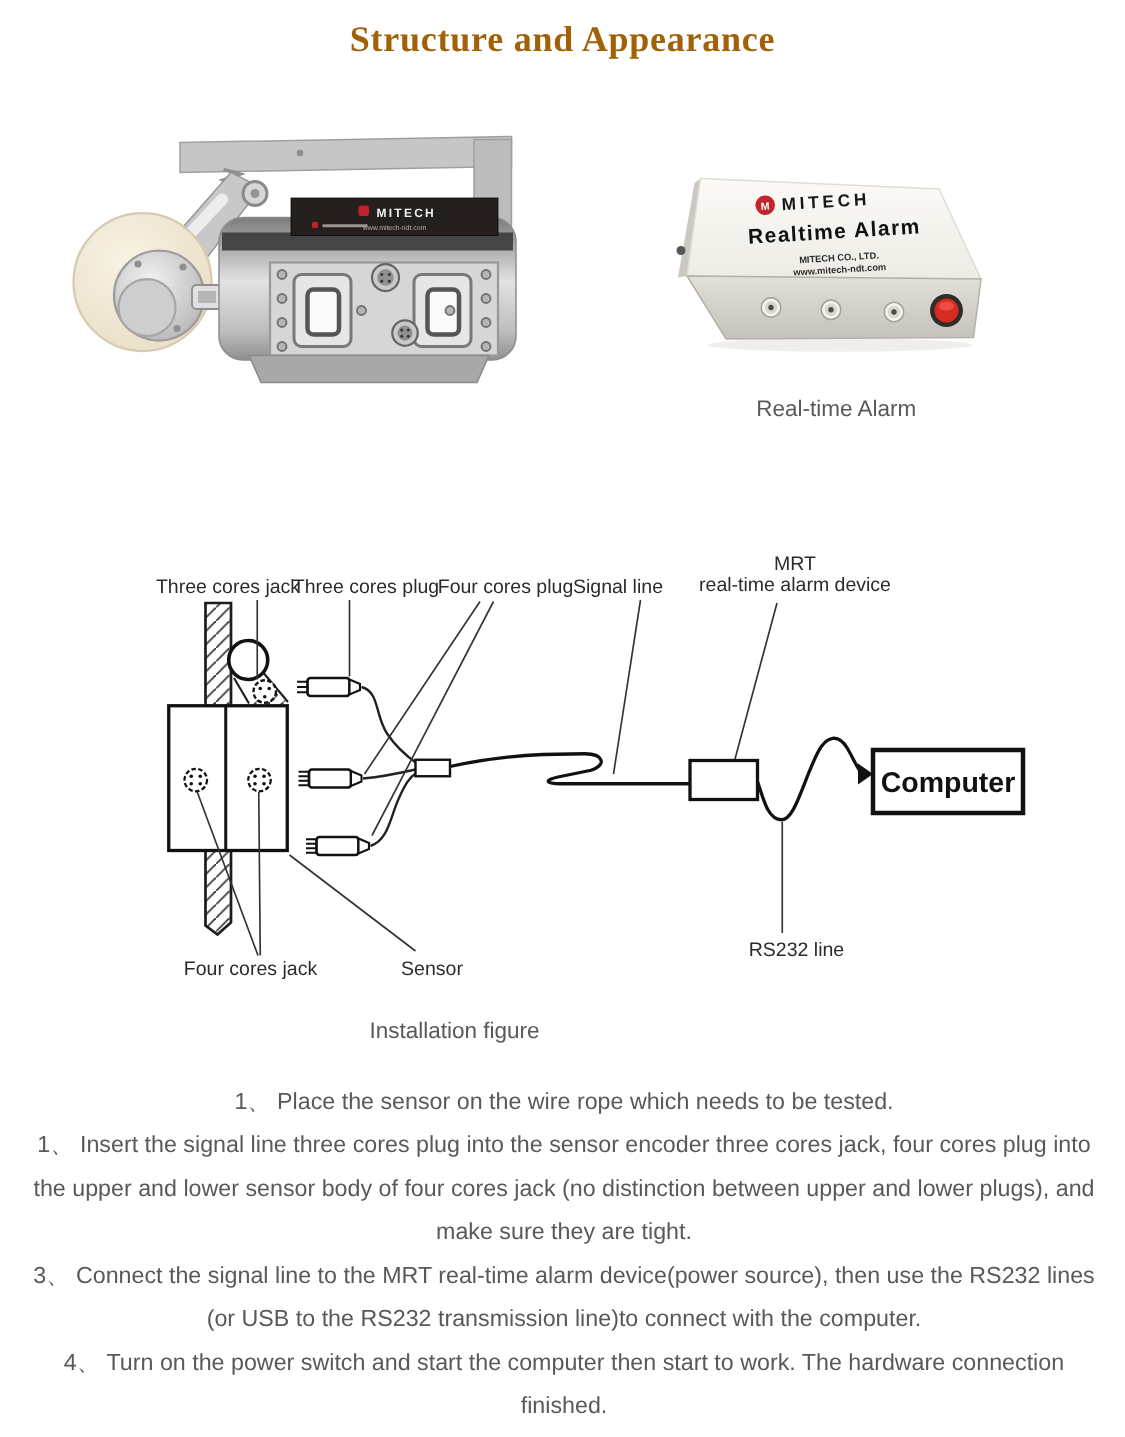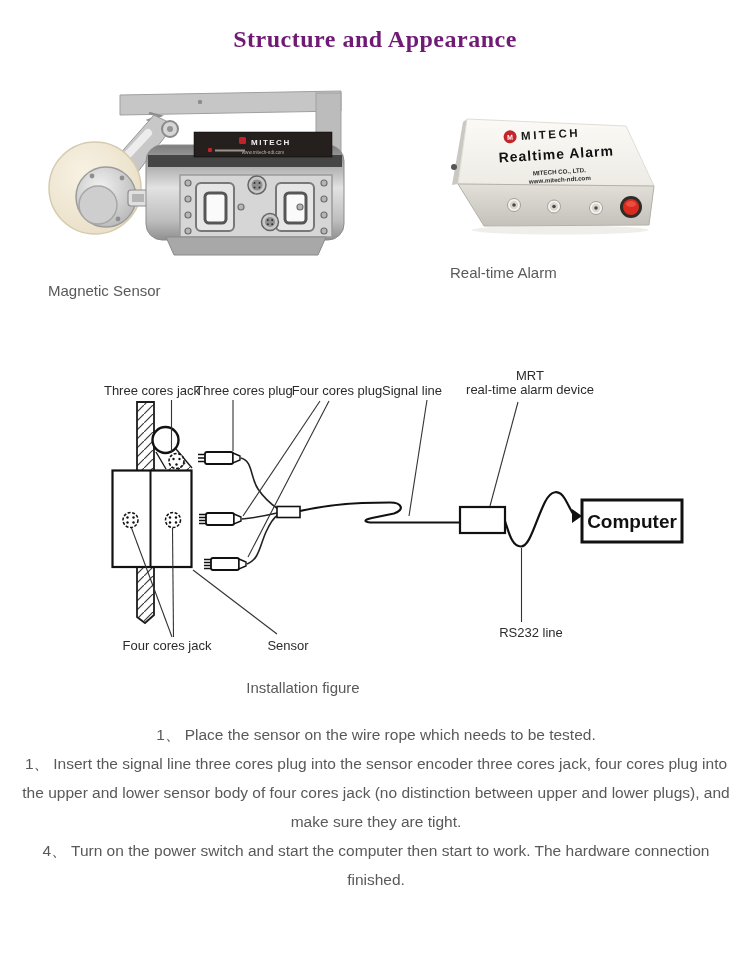--- a/index.html
+++ b/index.html
@@ -1,27 +1,27 @@
 <!DOCTYPE html>
 <html><head>
 <meta charset="utf-8">
 <style>
   html,body{margin:0;padding:0;background:#ffffff;}
   .page{
     position:relative;width:750px;height:958px;background:#ffffff;overflow:hidden;
     font-family:"Liberation Sans", sans-serif;
   }
   .title{
-    position:absolute;top:26px;left:0;width:750px;text-align:center;
+    position:absolute;top:14px;left:0;width:750px;text-align:center;
     font-family:"Liberation Serif", serif;font-weight:bold;font-size:24px;
-    color:#701a75;letter-spacing:0.5px;
+    color:#a16207;letter-spacing:0.5px;
   }
   .photo{position:absolute;}
   .caption{
-    position:absolute;color:#595959;font-size:15px;
+    position:absolute;color:#595959;font-size:15px;text-align:center;
   }
   .cap-sensor{left:48px;top:282px;width:300px;}
   .cap-alarm{left:450px;top:264px;width:215px;}
   .figure-caption{
     position:absolute;top:679px;left:0;width:606px;text-align:center;
     color:#595959;font-size:15px;
   }
   .instructions{
     position:absolute;top:720px;left:16px;width:720px;
     color:#595959;font-size:15.5px;line-height:29px;
@@ -115,21 +115,20 @@
         <circle cx="140" cy="146" r="3"></circle>
       <circle cx="276" cy="98" r="3"></circle>
         <circle cx="276" cy="114" r="3"></circle>
         <circle cx="276" cy="130" r="3"></circle>
         <circle cx="276" cy="146" r="3"></circle>
       <circle cx="193" cy="122" r="3"></circle>
         <circle cx="252" cy="122" r="3"></circle>
     </g>
     <polygon points="118,152 278,152 270,170 126,170" fill="#a8a8a8" stroke="#8a8a8a" stroke-width="1"></polygon>
   </svg>
-  <div class="caption cap-sensor">Magnetic Sensor</div>
 
   <svg class="photo" style="left:450px;top:95px;" width="215" height="145" viewBox="0 0 215 145">
     <defs>
       <linearGradient id="topGrad" x1="0" y1="0" x2="0" y2="1">
         <stop offset="0" stop-color="#fbfaf6"></stop>
           <stop offset="1" stop-color="#edebe4"></stop>
       </linearGradient>
       <linearGradient id="frontGrad" x1="0" y1="0" x2="0" y2="1">
         <stop offset="0" stop-color="#e3e0d9"></stop>
           <stop offset="1" stop-color="#c4c1ba"></stop>
@@ -266,16 +265,17 @@
       <text x="288" y="290">Sensor</text>
       <text x="531" y="277">RS232 line</text>
     </g>
   </svg>
 
   <div class="figure-caption">Installation figure</div>
 
   <div class="instructions">
     <p>1、 Place the sensor on the wire rope which needs to be tested.</p>
     <p>1、 Insert the signal line three cores plug into the sensor encoder three cores jack, four cores plug into the upper and lower sensor body of four cores jack (no distinction between upper and lower plugs), and make sure they are tight.</p>
+    <p>3、 Connect the signal line to the MRT real-time alarm device(power source), then use the RS232 lines (or USB to the RS232 transmission line)to connect with the computer.</p>
     <p>4、 Turn on the power switch and start the computer then start to work. The hardware connection finished.</p>
   </div>
 
 </div>
 
 </body></html>

